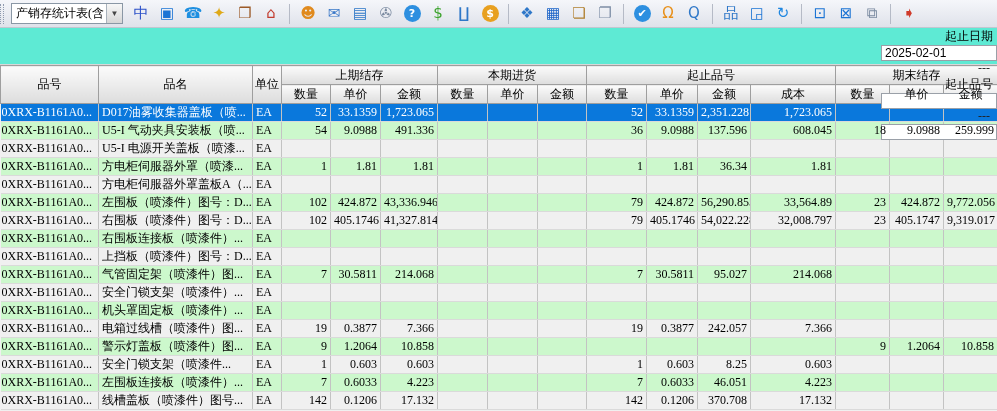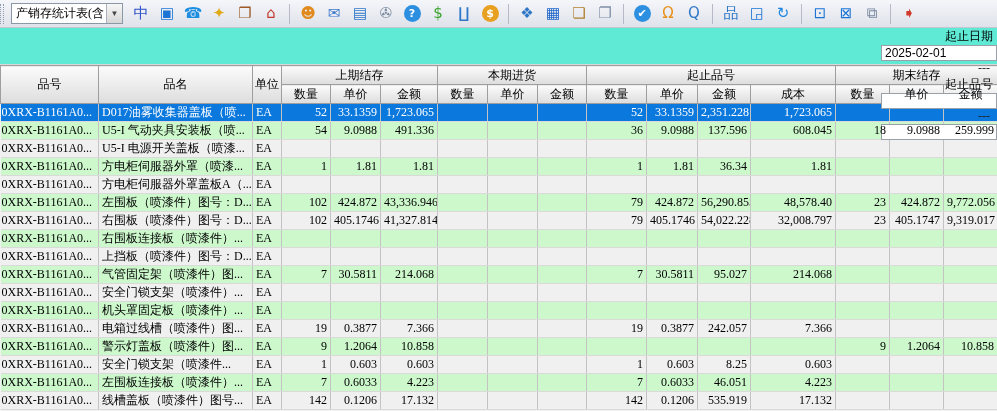--- a/index.html
+++ b/index.html
@@ -321,21 +321,21 @@
         <td class="txt">EA</td>
         <td class="num">102</td>
         <td class="num">424.872</td>
         <td class="num">43,336.946</td>
         <td class="num"></td>
         <td class="num"></td>
         <td class="num"></td>
         <td class="num">79</td>
         <td class="num">424.872</td>
         <td class="num">56,290.855</td>
-        <td class="num">48,578.40</td>
+        <td class="num">33,564.89</td>
         <td class="num">23</td>
         <td class="num">424.872</td>
         <td class="num">9,772.056</td>
       </tr>
       <tr>
         <td class="txt pn">0XRX-B1161A0...</td>
         <td class="txt">右围板（喷漆件）图号：D...</td>
         <td class="txt">EA</td>
         <td class="num">102</td>
         <td class="num">405.1746</td>
@@ -518,20 +518,20 @@
         <td class="txt">线槽盖板（喷漆件）图号...</td>
         <td class="txt">EA</td>
         <td class="num">142</td>
         <td class="num">0.1206</td>
         <td class="num">17.132</td>
         <td class="num"></td>
         <td class="num"></td>
         <td class="num"></td>
         <td class="num">142</td>
         <td class="num">0.1206</td>
-        <td class="num">535.919</td>
+        <td class="num">370.708</td>
         <td class="num">17.132</td>
         <td class="num"></td>
         <td class="num"></td>
         <td class="num"></td>
       </tr>
     </tbody>
 </table>
 
 </body></html>

